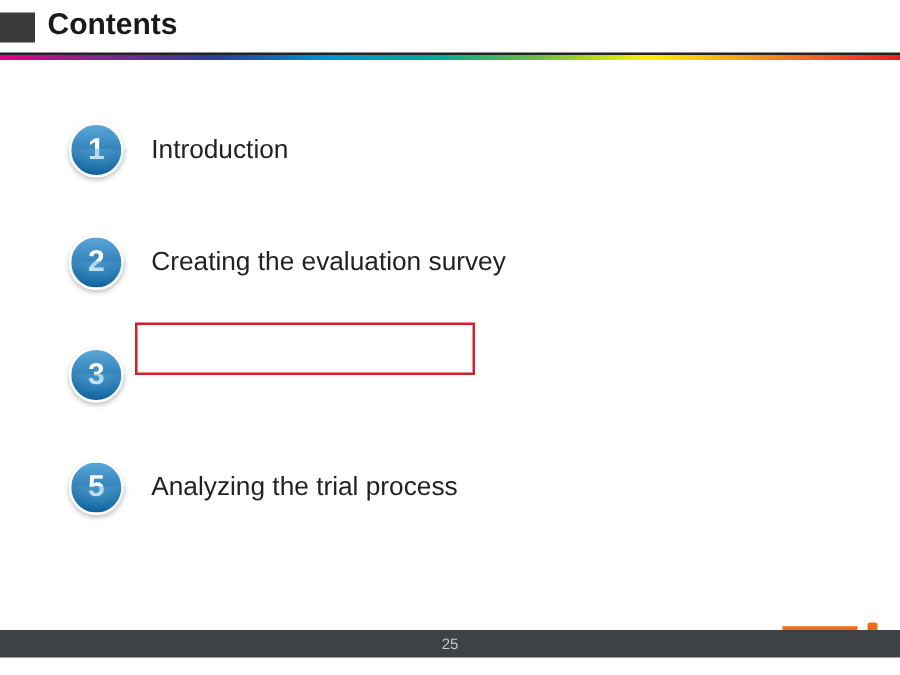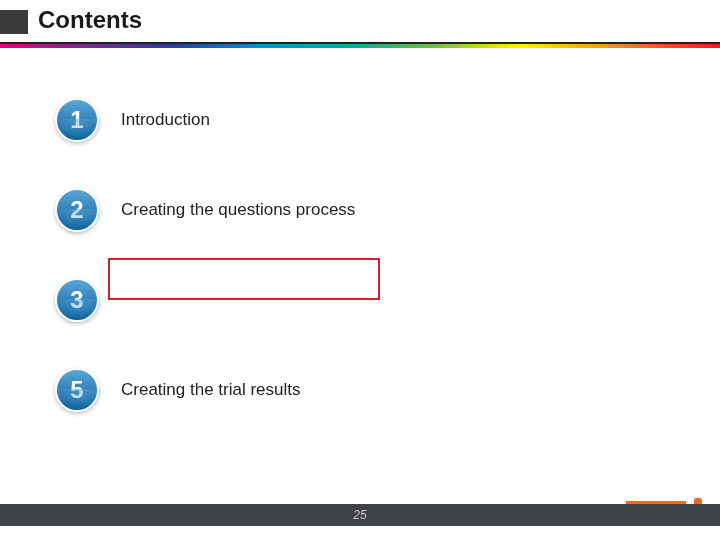--- a/index.html
+++ b/index.html
@@ -31,30 +31,30 @@
     display: flex; align-items: center; justify-content: center;
     flex-shrink: 0;
   }
   .badge-glow {
     position: absolute; left: -2px; top: 44px; width: 52px; height: 22px;
     background: radial-gradient(ellipse at 50% 0%, rgba(90,166,216,0.55), rgba(90,166,216,0) 70%);
     pointer-events: none;
   }
 
   .label {
-    margin-left: 22px; font-size: 17px; color: #222;
+    margin-left: 22px; font-size: 21px; color: #222;
   }
 
   .highlight-box {
     position: absolute; left: 108px; top: 258px; width: 272px; height: 42px;
     border: 2px solid #d02028; background: transparent;
   }
 
   
-  .footer-bar { position: absolute; left: 0; bottom: 14px; width: 720px; height: 22px; background: #3e4246; text-align: center; font-style: italic; }
+  .footer-bar { position: absolute; left: 0; bottom: 14px; width: 720px; height: 22px; background: #3e4246; text-align: center; }
   .footer-bar .pagenum { color: #c7c7c7; font-size: 12px; line-height: 22px; }
   .orange-tab { position: absolute; right: 34px; bottom: 36px; width: 60px; height: 3px; background: #f26a1b; }
   .orange-dot { position: absolute; right: 18px; bottom: 34px; width: 8px; height: 8px; background: #f26a1b; border-radius: 2px; }
 </style>
 </head>
 <body>
 
 <div class="slide">
 
   <div class="header-block"></div>
@@ -68,33 +68,33 @@
 
     <div class="item">
       <div class="badge">1</div>
       <div class="badge-glow"></div>
       <div class="label">Introduction</div>
     </div>
 
     <div class="item">
       <div class="badge">2</div>
       <div class="badge-glow"></div>
-      <div class="label">Creating the questions process</div>
+      <div class="label">Creating the evaluation survey</div>
     </div>
 
     <div class="item">
       <div class="badge">3</div>
       <div class="badge-glow"></div>
     </div>
 
 
     <div class="item">
       <div class="badge">5</div>
       <div class="badge-glow"></div>
-      <div class="label">Creating the trial results</div>
+      <div class="label">Analyzing the trial process</div>
     </div>
 
   </div>
 
   <div class="orange-tab"></div>
   <div class="orange-dot"></div>
   <div class="footer-bar">
     <span class="pagenum">25</span>
   </div>
 

